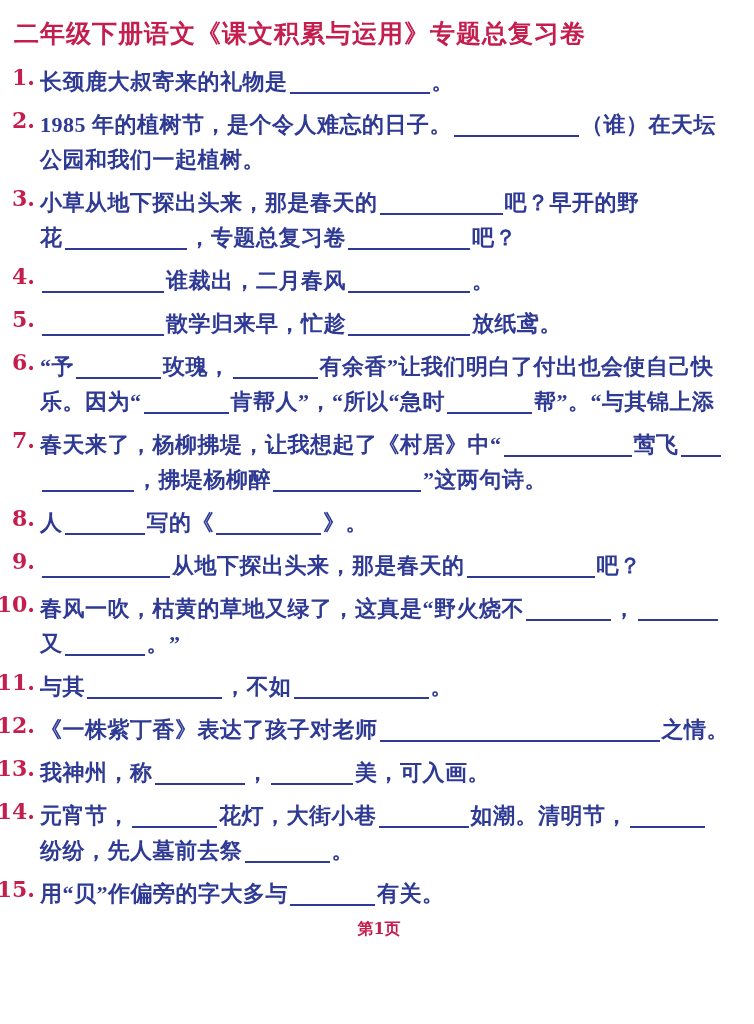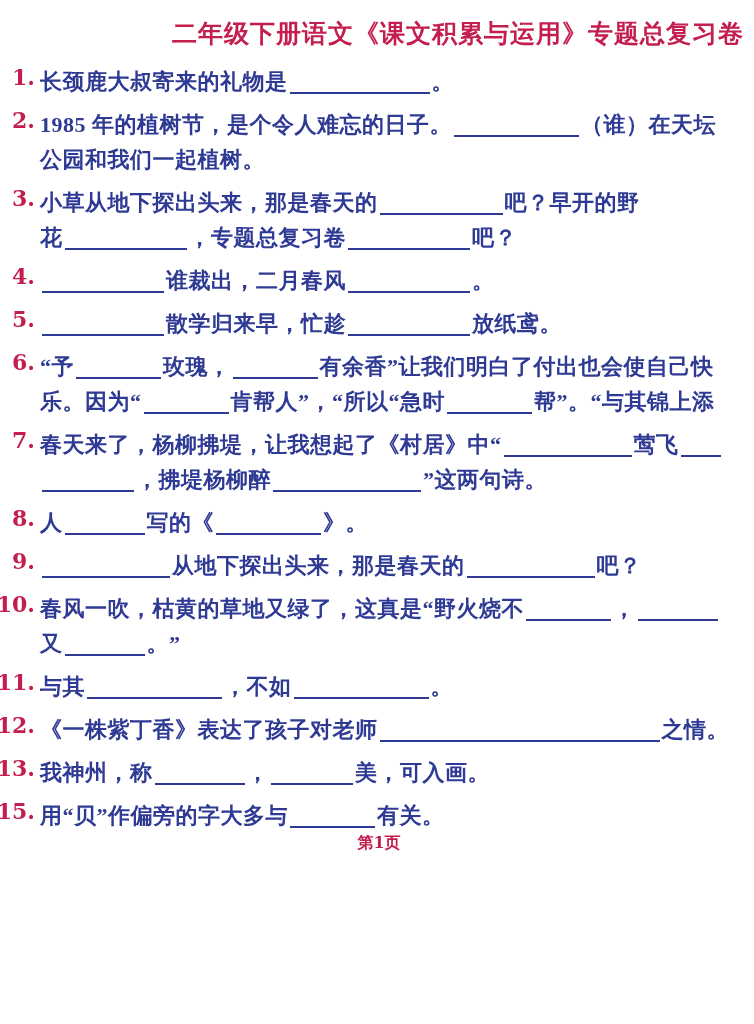--- a/index.html
+++ b/index.html
@@ -8,38 +8,38 @@
     --bg:#ffffff;
   }
   html,body{margin:0;padding:0;}
   body{
     width:754px;height:1024px;background:var(--bg);
     font-family:"DejaVu Serif","Liberation Serif",serif;
     overflow:hidden;
   }
   .sheet{box-sizing:border-box;width:754px;height:1024px;padding:16px 10px 0 14px;}
   .title{
-    color:var(--red);font-size:25px;font-weight:bold;text-align:right;
+    color:var(--red);font-size:25px;font-weight:bold;text-align:left;
     line-height:36px;margin:0 0 12px 0;letter-spacing:1px;
   }
   .questions{color:var(--blue);font-size:22px;font-weight:600;}
   .q{position:relative;margin-left:26px;margin-top:8px;}
   .qnum{
     position:absolute;right:100%;padding-right:5px;top:0;
     color:var(--red);font-weight:bold;white-space:nowrap;
   }
   .qline{line-height:35px;letter-spacing:0.5px;}
   .txt{white-space:pre-wrap;font-family:Liberation Serif, serif;}
   .blank{
     display:inline-block;height:1em;margin:0 2px;
     border-bottom:2px solid var(--blue);vertical-align:-5px;
   }
   .footer{
     text-align:center;color:var(--red);font-size:16px;font-weight:bold;
-    line-height:20px;
+    margin-top:8px;line-height:20px;
   }
 </style>
 </head>
 <body>
 
 <div class="sheet">
   <h1 class="title">二年级下册语文《课文积累与运用》专题总复习卷</h1>
   <main class="questions" id="questions">
       <div class="q">
         <span class="qnum">1.</span>
@@ -92,18 +92,23 @@
       </div>
       <div class="q">
         <span class="qnum">12.</span>
         <div class="qline"><span class="txt">《一株紫丁香》表达了孩子对老师</span><span class="blank" style="width: 280px;"></span><span class="txt">之情。</span></div>
       </div>
       <div class="q">
         <span class="qnum">13.</span>
         <div class="qline"><span class="txt">我神州，称</span><span class="blank" style="width: 90px;"></span><span class="txt">，</span><span class="blank" style="width: 82px;"></span><span class="txt">美，可入画。</span></div>
       </div>
       <div class="q">
+        <span class="qnum">14.</span>
+        <div class="qline"><span class="txt">元宵节，</span><span class="blank" style="width: 85px;"></span><span class="txt">花灯，大街小巷</span><span class="blank" style="width: 90px;"></span><span class="txt">如潮。清明节，</span><span class="blank" style="width: 75px;"></span></div>
+        <div class="qline"><span class="txt">纷纷，先人墓前去祭</span><span class="blank" style="width: 85px;"></span><span class="txt">。</span></div>
+      </div>
+      <div class="q">
         <span class="qnum">15.</span>
         <div class="qline"><span class="txt">用“贝”作偏旁的字大多与</span><span class="blank" style="width: 85px;"></span><span class="txt">有关。</span></div>
       </div>
     </main>
   <div class="footer">第1页</div>
 </div>
 
 </body></html>

